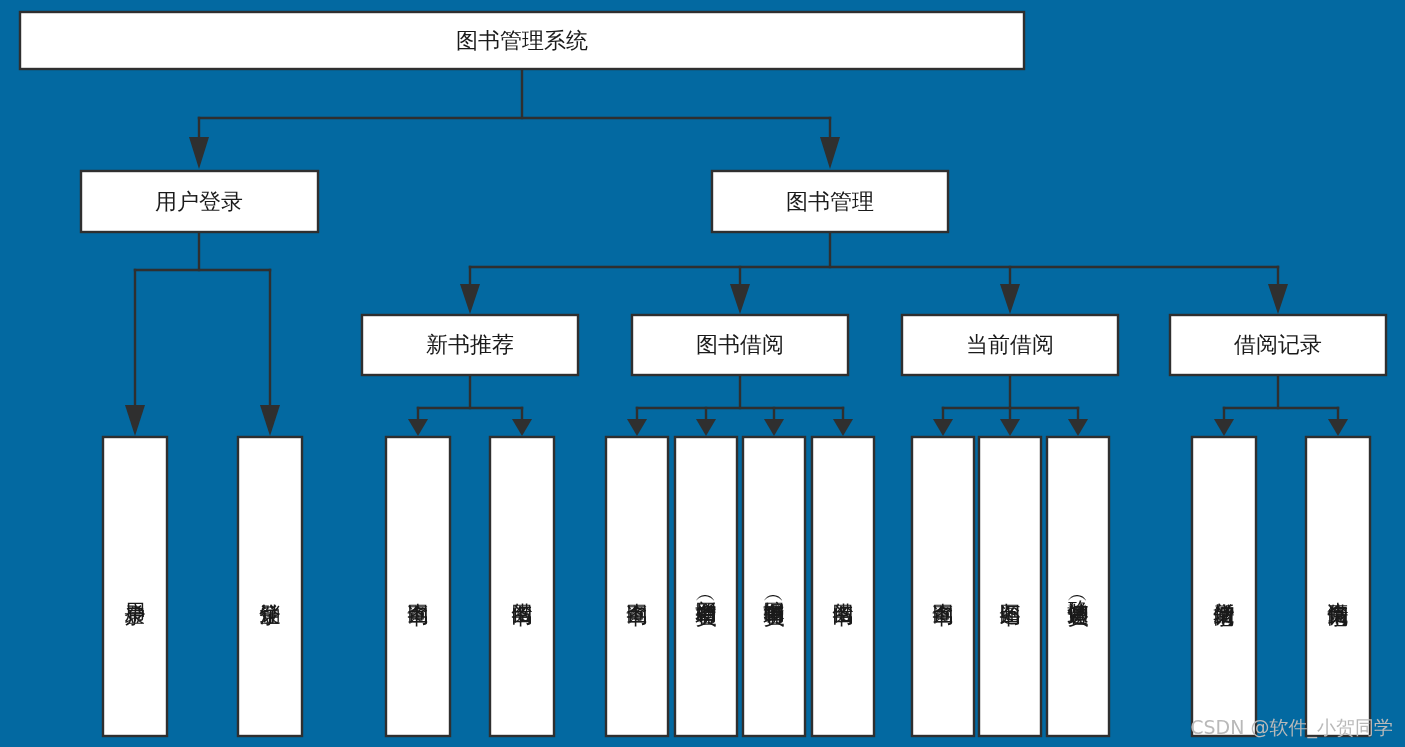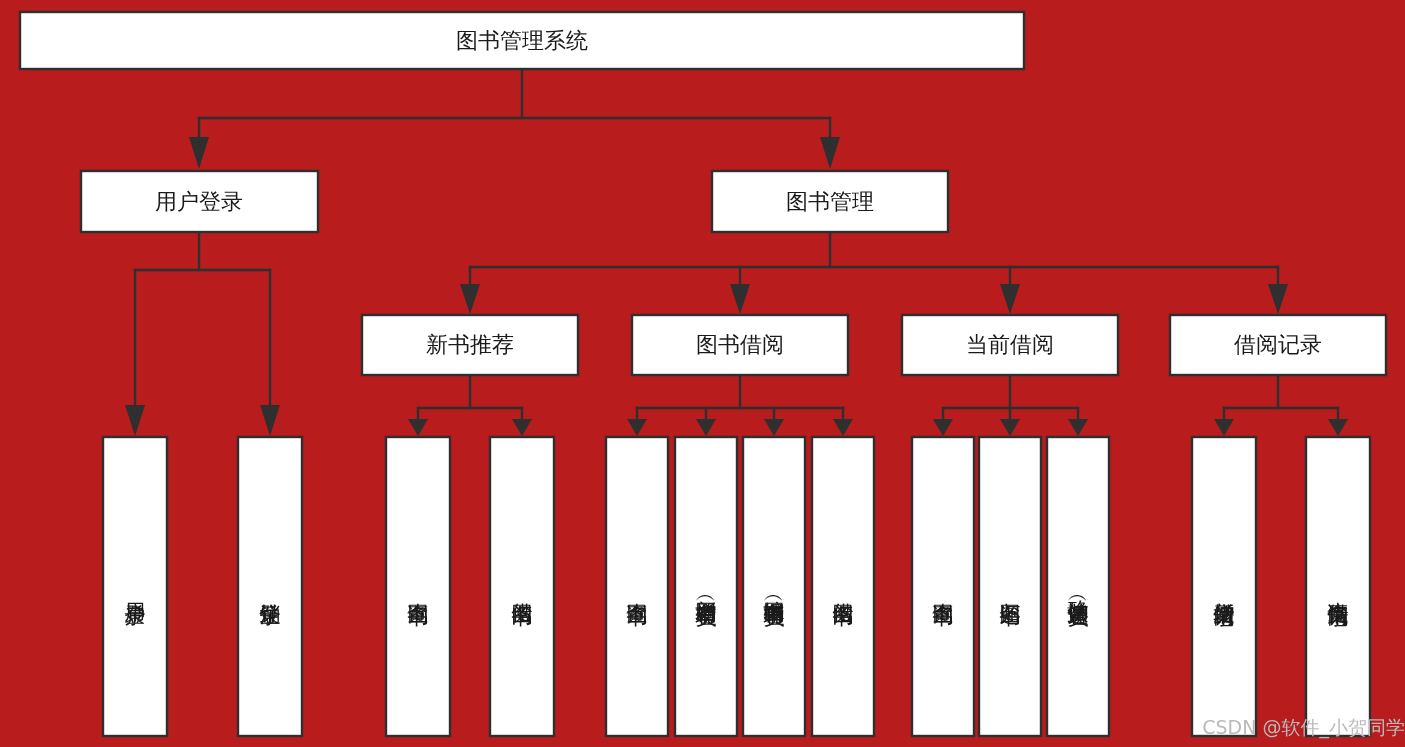--- a/index.html
+++ b/index.html
@@ -10,21 +10,21 @@
   body {
     width: 1405px;
     height: 747px;
     overflow: hidden;
     font-family: "DejaVu Sans", "Liberation Sans", sans-serif;
   }
   #diagram-root {
     position: relative;
     width: 1405px;
     height: 747px;
-    background: #b91c1c;
+    background: #0369a1;
   }
   svg#tree-svg {
     position: absolute;
     left: 0;
     top: 0;
     width: 1405px;
     height: 747px;
     display: block;
   }
   .node-box {
@@ -53,21 +53,21 @@
     font-family: "DejaVu Sans", "Liberation Sans", sans-serif;
     font-size: 21px;
     fill: #1a1a1a;
     writing-mode: vertical-rl;
     text-orientation: upright;
     text-anchor: middle;
     letter-spacing: 1px;
   }
   .watermark-text {
     position: absolute;
-    right: 0;
+    right: 12px;
     bottom: 6px;
     font-family: "DejaVu Sans", "Liberation Sans", sans-serif;
     font-size: 19px;
     color: #b9b9b9;
     white-space: nowrap;
     pointer-events: none;
     user-select: none;
   }
 </style>
 </head>

